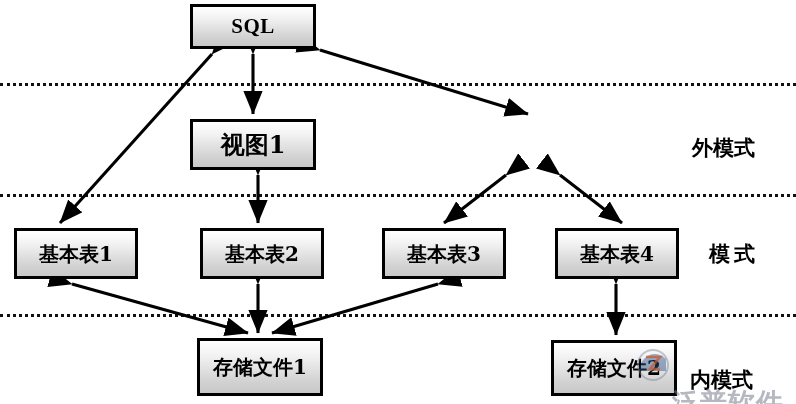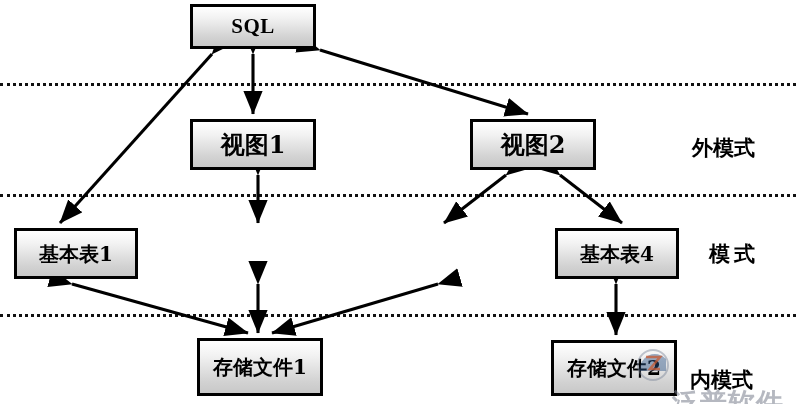--- a/index.html
+++ b/index.html
@@ -123,26 +123,29 @@
     </g>
   </svg>
 
   <div class="node" id="node-sql">
     <span>SQL</span>
   </div>
 
   <div class="node cjk" id="node-view1">
     <span>视图1</span>
   </div>
-  <div class="node cjk" id="node-view2">
-    <span>视图2</span>
-  </div>
 
   <div class="node cjk" id="node-table1">
     <span>基本表1</span>
+  </div>
+  <div class="node cjk" id="node-table2">
+    <span>基本表2</span>
+  </div>
+  <div class="node cjk" id="node-table3">
+    <span>基本表3</span>
   </div>
   <div class="node cjk" id="node-table4">
     <span>基本表4</span>
   </div>
 
   <div class="node cjk" id="node-file1">
     <span>存储文件1</span>
   </div>
   <div class="node cjk" id="node-file2">
     <span>存储文件2</span>

